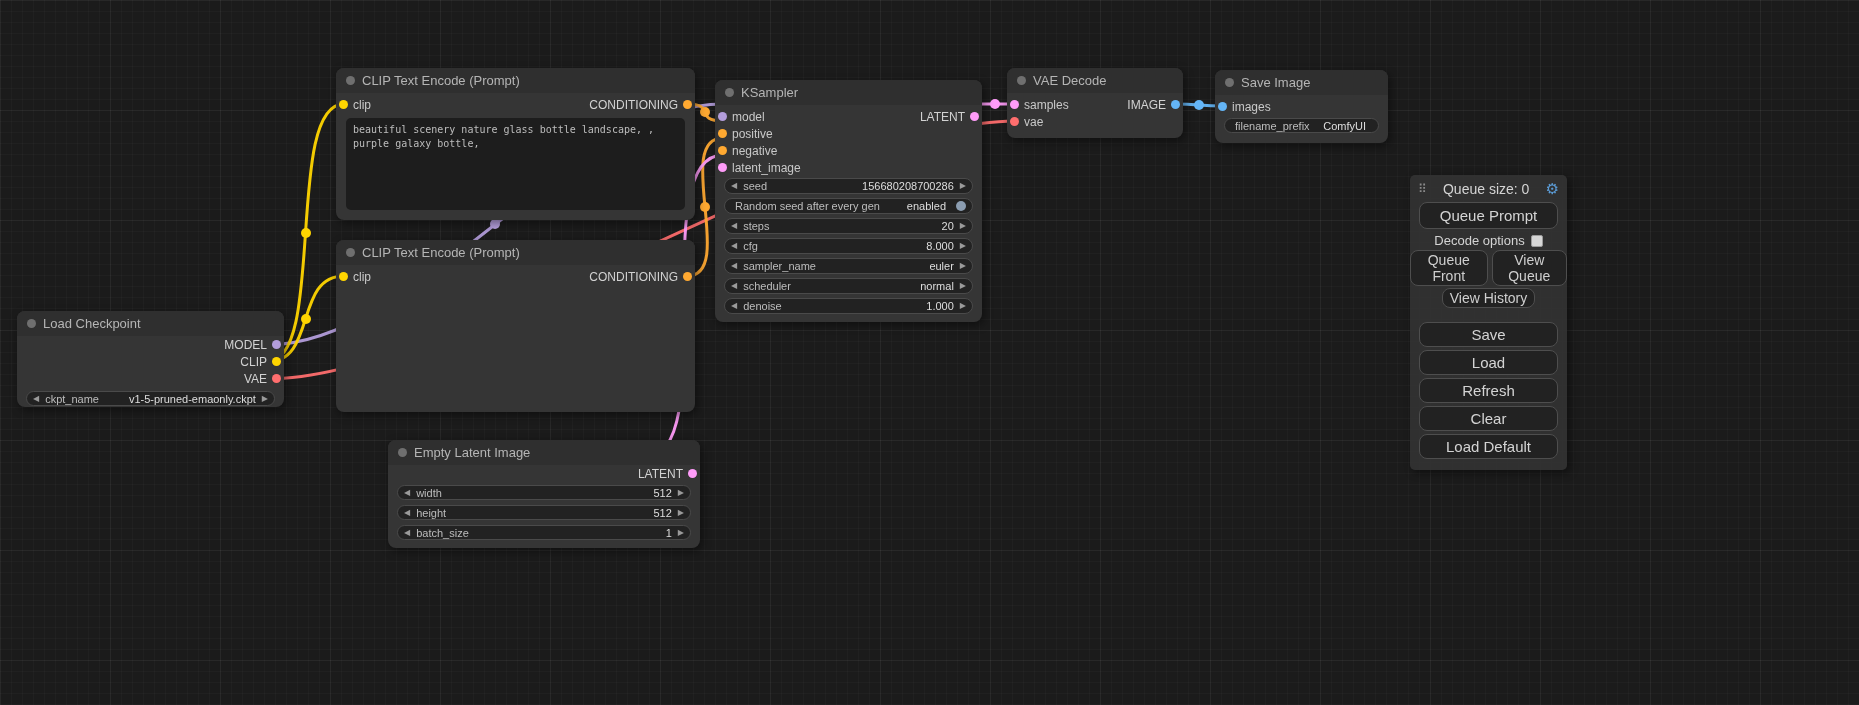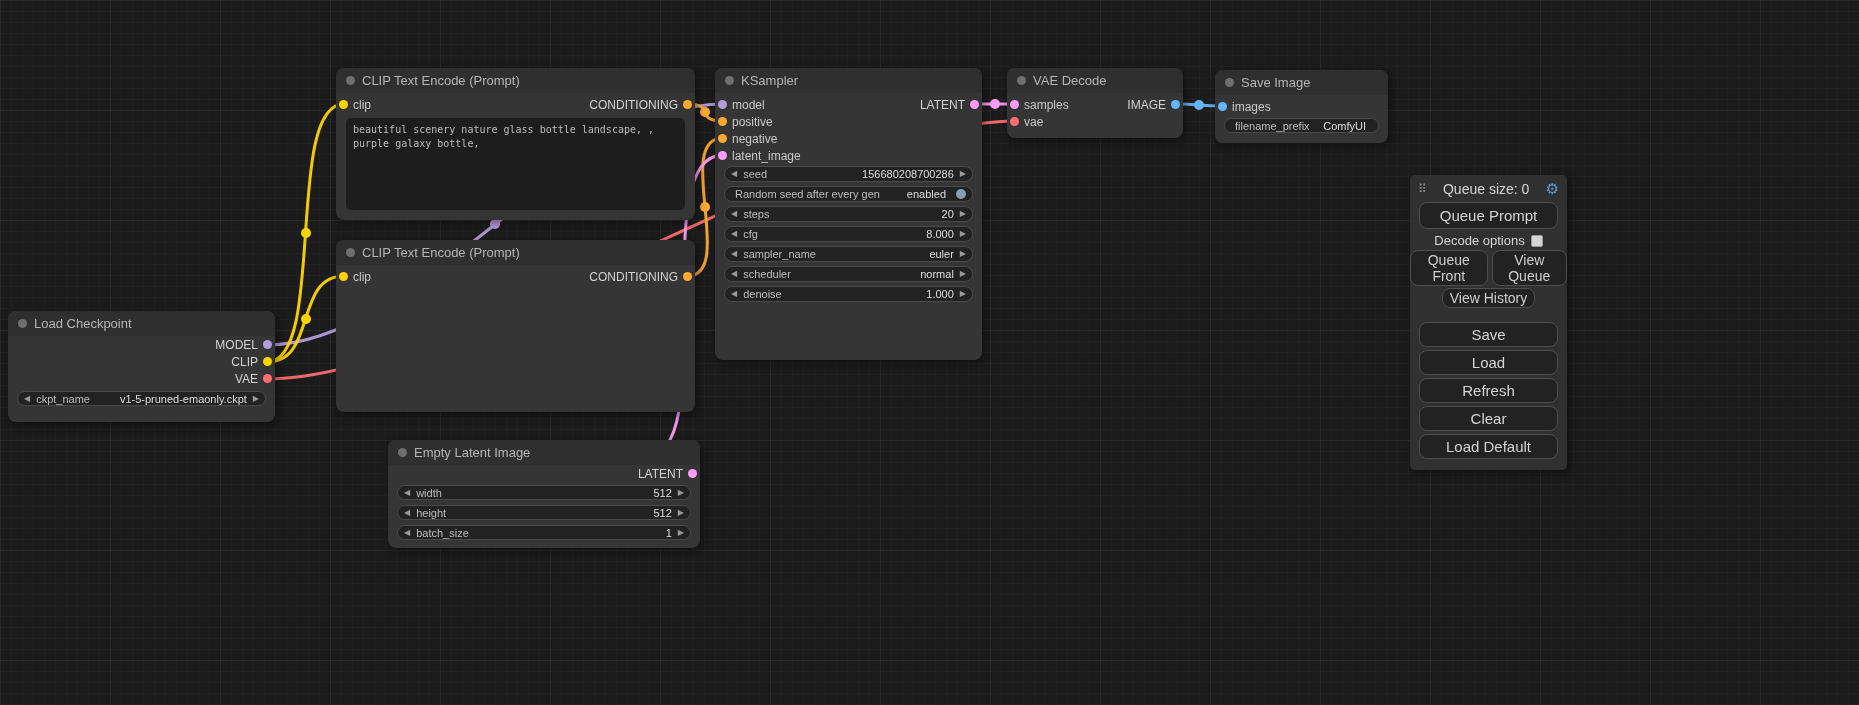--- a/index.html
+++ b/index.html
@@ -34,30 +34,30 @@
   .widget .wlabel{margin-left:6px;color:#bdbdbd}
   .widget .wvalue{margin-left:auto;margin-right:6px;color:#dedede}
   .widget.no-arrows .wlabel{margin-left:4px}
   .toggle-dot{width:10px;height:10px;border-radius:50%;margin-left:4px;flex:none}
 
   .prompt-text{margin:5px 10px 10px;background:#1d1d1d;border-radius:5px;padding:5px 7px;
         font-family:"DejaVu Sans Mono",monospace;font-size:10px;line-height:1.35;color:#bdbdbd;
         white-space:pre-wrap;overflow:hidden}
 
   
-  #node-load-checkpoint{left:8px;top:311px;width:267px;height:111px}
+  #node-load-checkpoint{left:17px;top:311px;width:267px;height:96px}
   #node-load-checkpoint .widget{margin-top:4px;height:15px}
   #node-clip-1{left:336px;top:68px;width:359px;height:152px}
   #node-clip-1 .prompt-text{height:92px}
   #node-clip-2{left:336px;top:240px;width:359px;height:172px}
   #node-clip-2 .prompt-text{height:112px}
   #node-empty-latent{left:388px;top:440px;width:312px;height:108px}
   #node-empty-latent .widgets-wrap{margin-top:3px}
   #node-empty-latent .widget{height:15px;margin-bottom:5px}
-  #node-ksampler{left:715px;top:68px;width:267px;height:292px}
+  #node-ksampler{left:715px;top:80px;width:267px;height:242px}
   #node-ksampler .widgets-wrap{margin-top:2px}
   #node-vae-decode{left:1007px;top:68px;width:176px;height:70px}
   #node-save-image{left:1215px;top:70px;width:173px;height:73px}
   #node-save-image .widget{margin-top:3px;height:15px}
 
   
   .menu{position:absolute;z-index:3;left:1410px;top:175px;width:157px;background:rgba(50,50,50,.97);
         border-radius:5px;padding-bottom:8px;box-shadow:3px 3px 9px rgba(0,0,0,.45)}
   .menu-header{display:flex;align-items:center;padding:5px 8px 2px;gap:4px}
   .drag{color:#8a8a8a;font-size:12px;flex:none}

